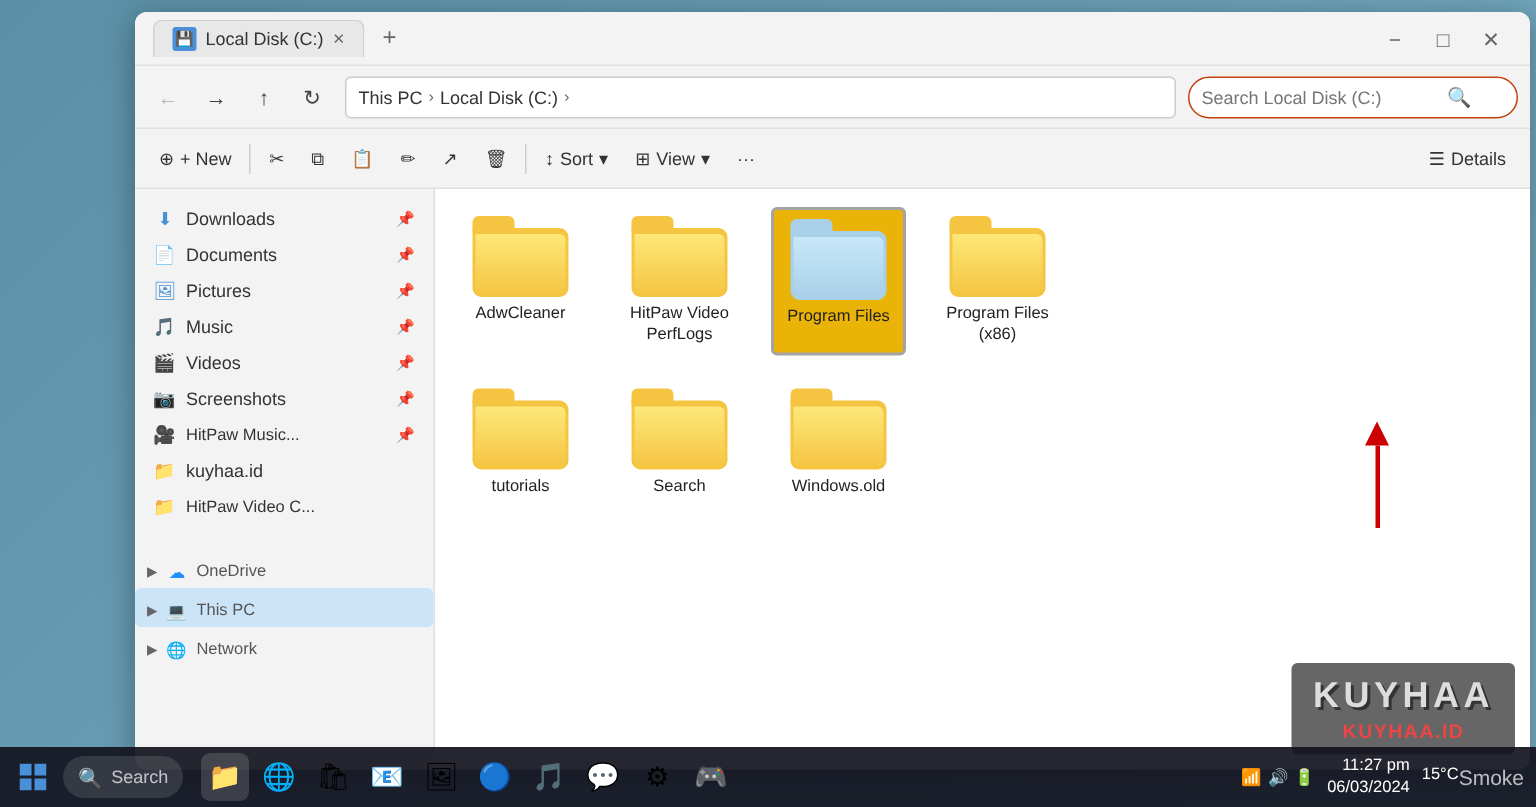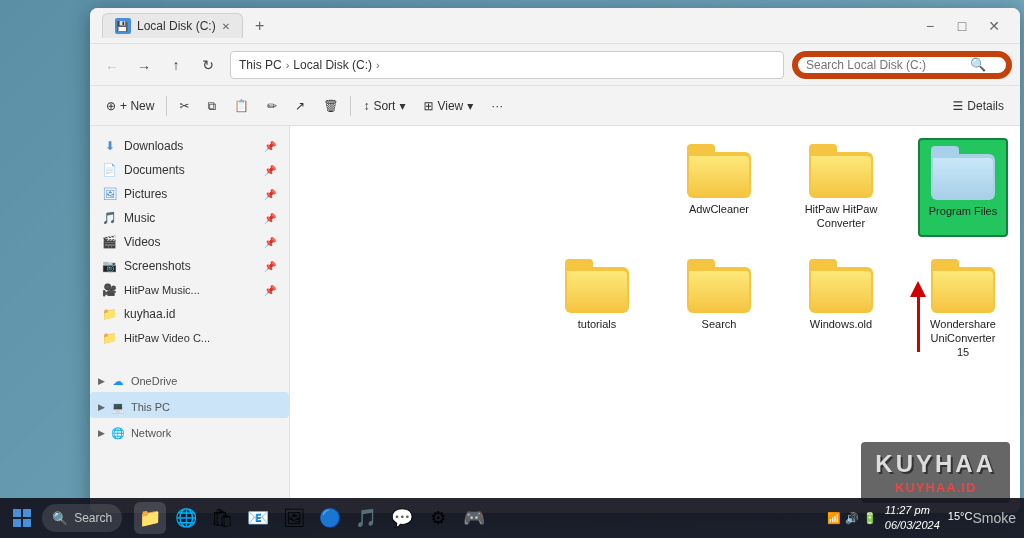--- a/index.html
+++ b/index.html
@@ -19,21 +19,21 @@
     .tab-add { color: #666; font-size: 16px; margin-left: 4px; cursor: pointer; }
     .titlebar-controls { display: flex; gap: 4px; margin-left: auto; }
     .ctrl-btn { width: 28px; height: 20px; display: flex; align-items: center; justify-content: center; font-size: 14px; color: #666; cursor: pointer; border-radius: 4px; }
 
     
     .navbar { height: 42px; background: #f3f3f3; display: flex; align-items: center; padding: 0 8px; gap: 4px; border-bottom: 1px solid #e0e0e0; flex-shrink: 0; }
     .nav-btn { width: 28px; height: 28px; display: flex; align-items: center; justify-content: center; color: #444; cursor: pointer; border-radius: 4px; font-size: 14px; }
     .nav-btn.disabled { color: #bbb; cursor: default; }
     .breadcrumb { flex: 1; height: 28px; background: white; border: 1px solid #ccc; border-radius: 4px; display: flex; align-items: center; padding: 0 8px; gap: 4px; font-size: 12px; color: #333; margin: 0 4px; }
     .breadcrumb-sep { color: #666; font-size: 11px; }
-    .search-box { width: 220px; height: 28px; background: white; border: 6px solid #c2410c; border-radius: 14px; display: flex; align-items: center; padding: 0 8px; gap: 4px; }
+    .search-box { width: 220px; height: 28px; background: white; border: 1px solid #c2410c; border-radius: 14px; display: flex; align-items: center; padding: 0 8px; gap: 4px; }
     .search-input { border: none; outline: none; font-size: 12px; color: #999; width: 160px; background: transparent; }
     .search-icon-btn { color: #666; font-size: 13px; cursor: pointer; }
 
     
     .toolbar { height: 40px; background: #f3f3f3; display: flex; align-items: center; padding: 0 8px; gap: 2px; border-bottom: 1px solid #e0e0e0; flex-shrink: 0; }
     .tool-btn { height: 30px; padding: 0 8px; display: flex; align-items: center; gap: 4px; font-size: 12px; color: #333; cursor: pointer; border-radius: 4px; border: none; background: transparent; }
     .tool-sep { width: 1px; height: 20px; background: #ccc; margin: 0 2px; }
     .tool-right { margin-left: auto; display: flex; align-items: center; gap: 4px; }
     .details-btn { display: flex; align-items: center; gap: 4px; padding: 0 8px; height: 30px; font-size: 12px; color: #333; cursor: pointer; border-radius: 4px; }
 
@@ -44,21 +44,21 @@
     .sidebar { width: 200px; background: #f3f3f3; border-right: 1px solid #e0e0e0; overflow-y: auto; flex-shrink: 0; padding: 8px 0; }
     .sidebar-item { display: flex; align-items: center; gap: 6px; padding: 4px 12px; font-size: 12px; color: #333; cursor: pointer; }
     .sidebar-icon { width: 16px; height: 16px; display: flex; align-items: center; justify-content: center; flex-shrink: 0; }
     .sidebar-pin { color: #666; font-size: 10px; margin-left: auto; }
     .sidebar-group { display: flex; align-items: center; gap: 4px; padding: 6px 8px 2px; font-size: 11px; color: #555; cursor: pointer; }
     .sidebar-group-arrow { font-size: 9px; color: #666; }
     .sidebar-group-icon { width: 18px; height: 18px; display: flex; align-items: center; justify-content: center; }
 
     
     .file-grid { flex: 1; overflow-y: auto; padding: 12px; display: flex; flex-direction: column; gap: 16px; background: white; position: relative; }
-    .file-row { display: flex; gap: 32px; flex-wrap: nowrap; justify-content: flex-end; }
+    .file-row { display: flex; gap: 16px; flex-wrap: nowrap; }
     .file-item { display: flex; flex-direction: column; align-items: center; gap: 4px; width: 90px; cursor: pointer; padding: 6px; border-radius: 4px; }
     .file-item.selected { background: #cce4f7; border: 2px solid #d44; }
     .folder-icon { width: 64px; height: 54px; position: relative; }
     .folder-back { width: 64px; height: 46px; background: #f5c542; border-radius: 0 6px 6px 6px; position: absolute; bottom: 0; }
     .folder-tab { width: 28px; height: 10px; background: #f5c542; border-radius: 4px 4px 0 0; position: absolute; top: 0; left: 0; }
     .folder-highlight { width: 60px; height: 40px; background: linear-gradient(180deg, #fde87a 0%, #f5c542 100%); border-radius: 0 4px 4px 4px; position: absolute; bottom: 2px; left: 2px; }
     .selected-folder .folder-back { background: #a8d0e8; }
     .selected-folder .folder-highlight { background: linear-gradient(180deg, #c8e8f8 0%, #a8d0e8 100%); }
     .selected-folder .folder-tab { background: #a8d0e8; }
     .file-label { font-size: 11px; color: #222; text-align: center; line-height: 1.3; max-width: 85px; word-break: break-word; }
@@ -73,21 +73,21 @@
 
     
     .taskbar { position: absolute; bottom: 0; left: 0; width: 1024px; height: 40px; background: rgba(20,20,30,0.92); display: flex; align-items: center; padding: 0 8px; gap: 6px; }
     .taskbar-start { width: 28px; height: 28px; display: flex; align-items: center; justify-content: center; font-size: 18px; color: white; cursor: pointer; }
     .taskbar-search { display: flex; align-items: center; background: rgba(255,255,255,0.12); border-radius: 14px; padding: 0 10px; height: 28px; gap: 6px; }
     .taskbar-search-icon { color: white; font-size: 13px; }
     .taskbar-search-text { color: rgba(255,255,255,0.7); font-size: 12px; }
     .taskbar-apps { display: flex; align-items: center; gap: 4px; margin-left: 6px; }
     .taskbar-app { width: 32px; height: 32px; border-radius: 6px; display: flex; align-items: center; justify-content: center; font-size: 18px; cursor: pointer; }
     .taskbar-right { margin-left: auto; display: flex; align-items: center; gap: 8px; color: white; font-size: 11px; }
-    .taskbar-time { text-align: left; line-height: 1.4; font-style: italic; }
+    .taskbar-time { text-align: right; line-height: 1.4; }
     .weather-info { display: flex; flex-direction: row; }
     .taskbar-icons { display: flex; align-items: center; gap: 4px; color: white; }
 
     
     ::-webkit-scrollbar { width: 6px; }
     ::-webkit-scrollbar-track { background: #f0f0f0; }
     ::-webkit-scrollbar-thumb { background: #ccc; border-radius: 3px; }
   </style>
 </head>
 <body>
@@ -250,31 +250,39 @@
               <div class="folder-highlight"></div>
             </div>
             <span class="file-label">AdwCleaner</span>
           </div>
           <div class="file-item">
             <div class="folder-icon">
               <div class="folder-tab"></div>
               <div class="folder-back"></div>
               <div class="folder-highlight"></div>
             </div>
-            <span class="file-label">HitPaw HitPaw Converter</span>
-          </div>
-
-          <div class="file-item selected" style="border: 2px solid #15803d; background:#22c55e;">
+            <span class="file-label">HitPaw Video PerfLogs</span>
+          </div>
+
+          <div class="file-item selected" style="border: 2px solid #a3a3a3; background:#eab308;">
             <div class="folder-icon selected-folder">
               <div class="folder-tab"></div>
               <div class="folder-back"></div>
               <div class="folder-highlight"></div>
             </div>
             <span class="file-label">Program Files</span>
           </div>
+          <div class="file-item">
+            <div class="folder-icon">
+              <div class="folder-tab"></div>
+              <div class="folder-back"></div>
+              <div class="folder-highlight"></div>
+            </div>
+            <span class="file-label">Program Files (x86)</span>
+          </div>
         </div>
 
         <div class="file-row">
           <div class="file-item">
             <div class="folder-icon">
               <div class="folder-tab"></div>
               <div class="folder-back"></div>
               <div class="folder-highlight"></div>
             </div>
             <span class="file-label">tutorials</span>
@@ -287,28 +295,20 @@
             </div>
             <span class="file-label">Search</span>
           </div>
           <div class="file-item">
             <div class="folder-icon">
               <div class="folder-tab"></div>
               <div class="folder-back"></div>
               <div class="folder-highlight"></div>
             </div>
             <span class="file-label">Windows.old</span>
-          </div>
-          <div class="file-item">
-            <div class="folder-icon">
-              <div class="folder-tab"></div>
-              <div class="folder-back"></div>
-              <div class="folder-highlight"></div>
-            </div>
-            <span class="file-label">Wondershare UniConverter 15</span>
           </div>
         </div>
 
         <div class="red-arrow" style="position:absolute; left:620px; top:155px; display:flex; flex-direction:column; align-items:center;">
           <div style="width:0;height:0;border-left:8px solid transparent;border-right:8px solid transparent;border-bottom:16px solid #cc0000;"></div>
           <div style="width:3px;height:55px;background:#cc0000;"></div>
         </div>
 
         <div class="watermark" style="position:absolute; bottom:10px; right:10px; background:#666; padding:8px 14px; border-radius:4px;">
           <div class="watermark-text" style="font-size:24px;font-weight:900;color:#ddd;letter-spacing:3px;text-shadow:2px 2px 0 #333;">KUYHAA</div>

